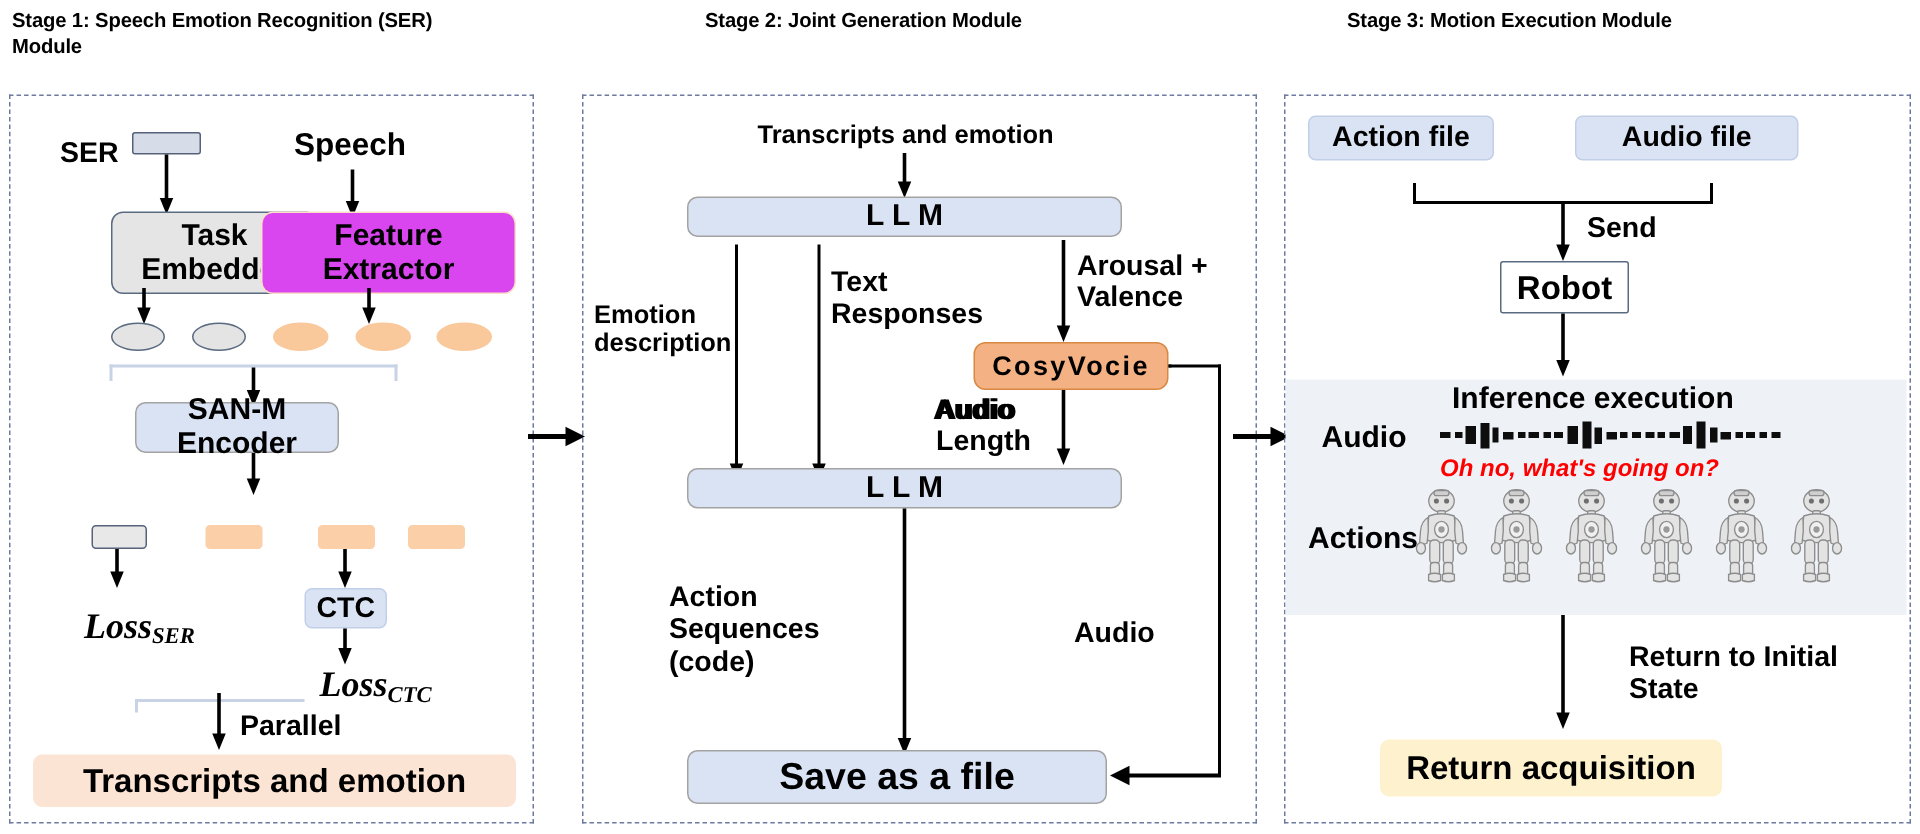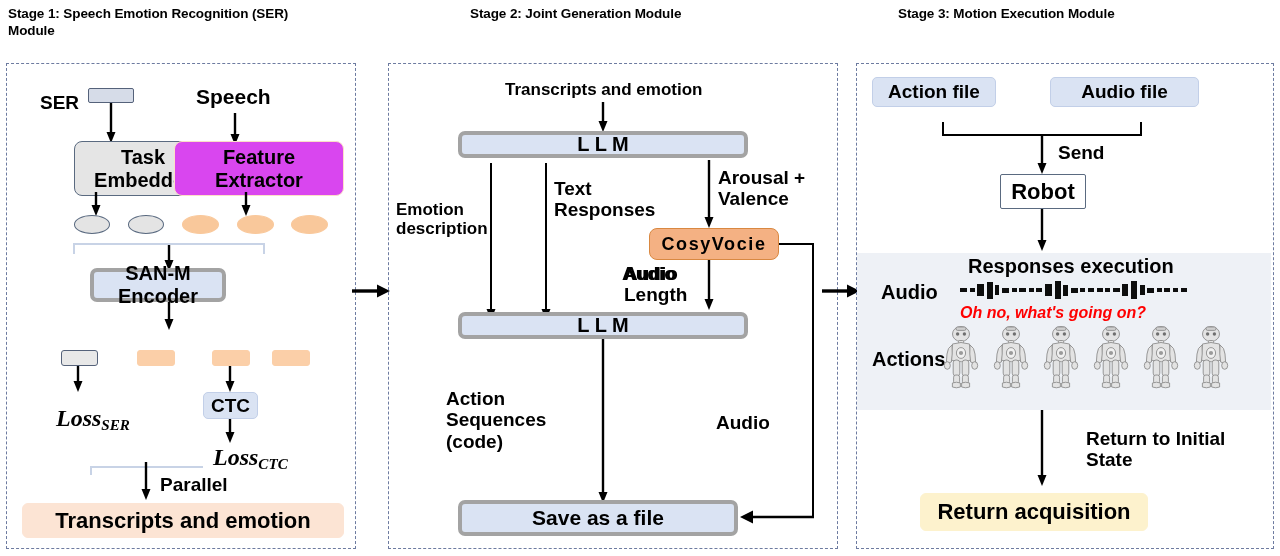--- a/index.html
+++ b/index.html
@@ -12,21 +12,21 @@
     letter-spacing:-0.1px;color:#000;
   }
   .panel{
     position:absolute;border:1.6px dashed #6d7ba0;background:transparent;
   }
   
   .node{
     position:absolute;display:flex;align-items:center;justify-content:center;
     text-align:center;font-weight:bold;box-sizing:border-box;
   }
-  .n-blue{background:#dae3f3;border:4px solid #a3a3a3;border-radius:7px;}
+  .n-blue{background:#dae3f3;border:1px solid #a3a3a3;border-radius:7px;}
   .n-blue-flat{background:#dae3f3;border:1px solid #c2cfe8;border-radius:5px;}
   .n-gray{background:#e5e5e5;border:1.5px solid #5a6a80;border-radius:8px;margin-left:48px;}
   .n-orange{background:#d946ef;border:1px solid #fbdfc8;border-radius:8px;}
   .n-orange-strong{background:#f4b183;border:1.5px solid #d98841;border-radius:8px;}
   .n-peach{background:#fce4d4;border:1px solid #fce4d4;border-radius:6px;}
   .n-white{background:#ffffff;border:1.5px solid #5a6a80;border-radius:2px;}
   .n-yellow{background:#fdf2cd;border:1px solid #fdf2cd;border-radius:6px;}
   .n-smallblue{background:#d6dce8;border:1.4px solid #55627a;border-radius:2px;}
   .tok-gray{background:#e8e8e8;border:1.6px solid #55627a;border-radius:3px;position:absolute;}
   .tok-orange{background:#fbcfa8;border:1px solid #fbcfa8;border-radius:3px;position:absolute;}
@@ -211,21 +211,21 @@
 
 <svg class="arrow" style="left:596px;top:339px;" width="14" height="166">
   <line x1="7" y1="0" x2="7" y2="155" stroke="#000" stroke-width="2.4"></line>
   <polygon points="7,164 2.5,153 11.5,153" fill="#000"></polygon>
 </svg>
 
 <div class="lbl" style="left:446px;top:388px;font-size:19px;">Action
 Sequences
 (code)</div>
 
-<div class="node n-blue" style="left:458px;top:500px;width:280px;height:36px;font-size:21px;">Save as a file</div>
+<div class="node n-blue" style="left:458px;top:500px;width:280px;height:36px;font-size:25px;">Save as a file</div>
 
 <svg class="arrow" style="left:822px;top:281px;" width="38" height="20">
   <line x1="0" y1="10" x2="28" y2="10" stroke="#000" stroke-width="3.4"></line>
   <polygon points="38,10 25,3.5 25,16.5" fill="#000"></polygon>
 </svg>
 
 <div class="stage-title" style="left:898px;top:5px;width:330px;">Stage 3: Motion Execution Module</div>
 
 <div class="panel" style="left:856px;top:63px;width:416px;height:484px;"></div>
 
@@ -244,21 +244,21 @@
 
 <div class="node n-white" style="left:1000px;top:174px;width:86px;height:35px;font-size:22px;">Robot</div>
 
 <svg class="arrow" style="left:1035px;top:209px;" width="14" height="44">
   <line x1="7" y1="0" x2="7" y2="33" stroke="#000" stroke-width="2.4"></line>
   <polygon points="7,42 2.5,31 11.5,31" fill="#000"></polygon>
 </svg>
 
 <div class="band" style="left:857px;top:253px;width:414px;height:157px;"></div>
 
-<div class="lbl" style="left:968px;top:255px;font-size:20px;">Responses execution</div>
+<div class="lbl" style="left:968px;top:255px;font-size:20px;">Inference execution</div>
 
 <div class="lbl" style="left:881px;top:281px;font-size:20px;">Audio</div>
 
 <div id="waveform" style="position:absolute;left:960px;top:278px;width:262px;height:24px;">
     <div class="wavebar" style="left: 0px; width: 7px; height: 4px; top: 10px;"></div>
     <div class="wavebar" style="left: 9.6px; width: 5px; height: 4px; top: 10px;"></div>
     <div class="wavebar" style="left: 17.2px; width: 7px; height: 12px; top: 6px;"></div>
     <div class="wavebar" style="left: 26.8px; width: 6px; height: 17px; top: 3.5px;"></div>
     <div class="wavebar" style="left: 35.4px; width: 4px; height: 10px; top: 7px;"></div>
     <div class="wavebar" style="left: 42px; width: 7px; height: 5px; top: 9.5px;"></div>

